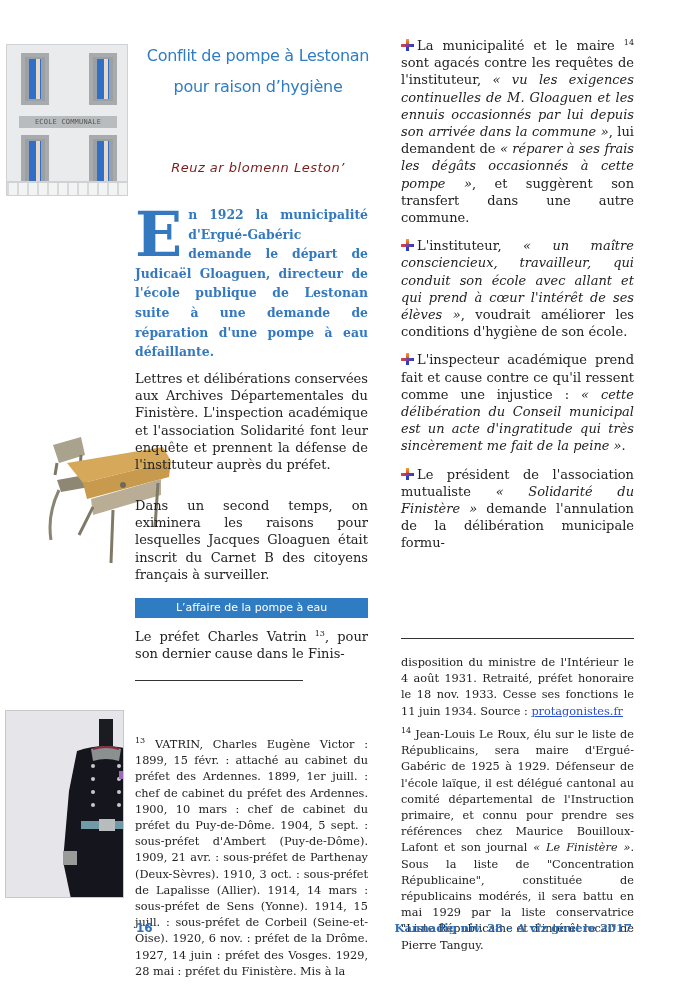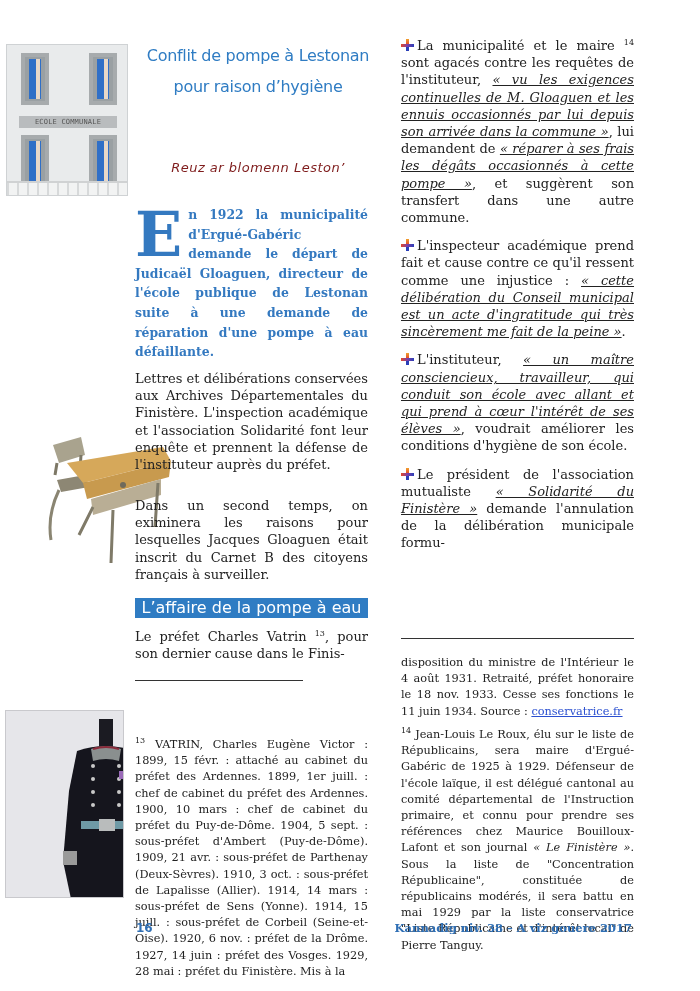--- a/index.html
+++ b/index.html
@@ -21,27 +21,27 @@
   .uniform { left: 5px; top: 710px; width: 119px; height: 188px; background: #e6e6ea; border: 1px solid #c9c9cd; overflow: hidden; }
 
   .title { position: absolute; left: 138px; top: 40px; width: 240px; text-align: center; font-family: "DejaVu Sans", sans-serif; color: #2f7cc3; font-size: 16px; line-height: 31px; letter-spacing: -0.3px; }
   .subtitle { position: absolute; left: 138px; top: 160px; width: 240px; text-align: center; font-family: "DejaVu Sans", sans-serif; color: #7f1d1d; font-size: 13px; font-style: italic; letter-spacing: 0.5px; }
 
   .lead { position: absolute; left: 135px; top: 205px; width: 233px; color: #3479c0; font-weight: bold; font-size: 12.4px; line-height: 19.6px; text-align: justify; }
   .lead .drop { float: left; font-size: 62px; line-height: 52px; height: 52px; margin: 4px 6px 0 0; color: #3479c0; font-family: "DejaVu Serif", serif; font-weight: bold; }
 
   .body-text { position: absolute; font-size: 13px; line-height: 17.2px; text-align: justify; color: #222; }
   .body-text p { margin-bottom: 11px; }
-  .body-text i { font-style: italic; text-decoration: underline; }
+  .body-text i { font-style: italic; }
   .sup { font-size: 8px; vertical-align: super; line-height: 0; }
 
   .p-left1 { left: 135px; top: 370px; width: 233px; }
   .p-left2 { left: 135px; top: 497px; width: 233px; }
 
-  .section-bar { position: absolute; left: 135px; top: 598px; width: 233px; height: 20px; background: #2f7cc3; color: #fff; font-family: "DejaVu Sans", sans-serif; font-size: 16px; text-align: center; line-height: 20px; }
+  .section-bar { position: absolute; left: 135px; top: 598px; width: 233px; height: 20px; background: #2f7cc3; color: #fff; font-family: "DejaVu Sans", sans-serif; font-size: 11px; text-align: center; line-height: 20px; }
 
   .p-left3 { left: 135px; top: 628px; width: 233px; }
   .rule { position: absolute; height: 1px; background: #333; }
   .rule-left { left: 135px; top: 680px; width: 168px; }
   .rule-right { left: 401px; top: 638px; width: 233px; }
 
   .foot { position: absolute; font-size: 11.3px; line-height: 16.2px; text-align: justify; color: #222; }
   .foot-left { left: 135px; top: 698px; width: 233px; margin-top: 39px; }
   .foot-right1 { left: 401px; top: 655px; width: 233px; }
   .foot-right2 { left: 401px; top: 727px; width: 233px; }
@@ -128,36 +128,36 @@
   <span class="sup">13</span><span> VATRIN, Charles Eugène Victor : 1899, 15 févr. : attaché au cabinet du préfet des Ardennes. 1899, 1er juill. : chef de cabinet du préfet des Ardennes. 1900, 10 mars : chef de cabinet du préfet du Puy-de-Dôme. 1904, 5 sept. : sous-préfet d'Ambert (Puy-de-Dôme). 1909, 21 avr. : sous-préfet de Parthenay (Deux-Sèvres). 1910, 3 oct. : sous-préfet de Lapalisse (Allier). 1914, 14 mars : sous-préfet de Sens (Yonne). 1914, 15 juill. : sous-préfet de Corbeil (Seine-et-Oise). 1920, 6 nov. : préfet de la Drôme. 1927, 14 juin : préfet des Vosges. 1929, 28 mai : préfet du Finistère. Mis à la</span>
 </div>
 
 <div class="body-text p-right">
 
   <p>
     <span class="bullet"></span><span>La municipalité et le maire </span><span class="sup">14</span><span> sont agacés contre les requêtes de l'instituteur, </span><i>« vu les exigences continuelles de M. Gloaguen et les ennuis occasionnés par lui depuis son arrivée dans la commune »</i><span>, lui demandent de </span><i>« réparer à ses frais les dégâts occasionnés à cette pompe »</i><span>, et suggèrent son transfert dans une autre commune.</span>
   </p>
 
   <p>
-    <span class="bullet"></span><span>L'inspecteur académique prend fait et cause contre ce qu'il ressent comme une injustice : </span><i>« cette délibération du Conseil municipal est un acte d'ingratitude qui très sincèrement me fait de la peine »</i><span>.</span>
+    <span class="bullet"></span><span>L'instituteur, </span><i>« un maître consciencieux, travailleur, qui conduit son école avec allant et qui prend à cœur l'intérêt de ses élèves »</i><span>, voudrait améliorer les conditions d'hygiène de son école.</span>
   </p>
 
   <p>
-    <span class="bullet"></span><span>L'instituteur, </span><i>« un maître consciencieux, travailleur, qui conduit son école avec allant et qui prend à cœur l'intérêt de ses élèves »</i><span>, voudrait améliorer les conditions d'hygiène de son école.</span>
+    <span class="bullet"></span><span>L'inspecteur académique prend fait et cause contre ce qu'il ressent comme une injustice : </span><i>« cette délibération du Conseil municipal est un acte d'ingratitude qui très sincèrement me fait de la peine »</i><span>.</span>
   </p>
 
   <p>
     <span class="bullet"></span><span>Le président de l'association mutualiste </span><i>« Solidarité du Finistère »</i><span> demande l'annulation de la délibération municipale formu-</span>
   </p>
 </div>
 
 <div class="rule rule-right"></div>
 
 <div class="foot foot-right1">
-  <span>disposition du ministre de l'Intérieur le 4 août 1931. Retraité, préfet honoraire le 18 nov. 1933. Cesse ses fonctions le 11 juin 1934. Source : </span><a>conservatrice.fr</a>
+  <span>disposition du ministre de l'Intérieur le 4 août 1931. Retraité, préfet honoraire le 18 nov. 1933. Cesse ses fonctions le 11 juin 1934. Source : </span><a>protagonistes.fr</a>
 </div>
 
 <div class="foot foot-right2">
   <span class="sup">14</span><span> Jean-Louis Le Roux, élu sur le liste de Républicains, sera maire d'Ergué-Gabéric de 1925 à 1929. Défenseur de l'école laïque, il est délégué cantonal au comité départemental de l'Instruction primaire, et connu pour prendre ses références chez Maurice Bouilloux-Lafont et son journal </span><i>« Le Finistère »</i><span>. Sous la liste de "Concentration Républicaine", constituée de républicains modérés, il sera battu en mai 1929 par la liste conservatrice "Liste Républicaine et d'intérêt local" de Pierre Tanguy.</span>
 </div>
 
 <div class="page-num">16</div>
 <div class="footer-title">Kannadig niv. 38 – A viz gouere 2017</div>
 
 </body></html>

